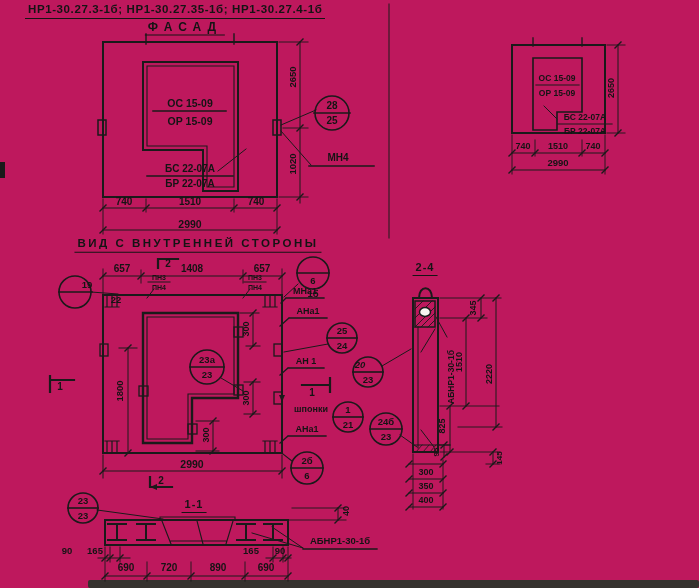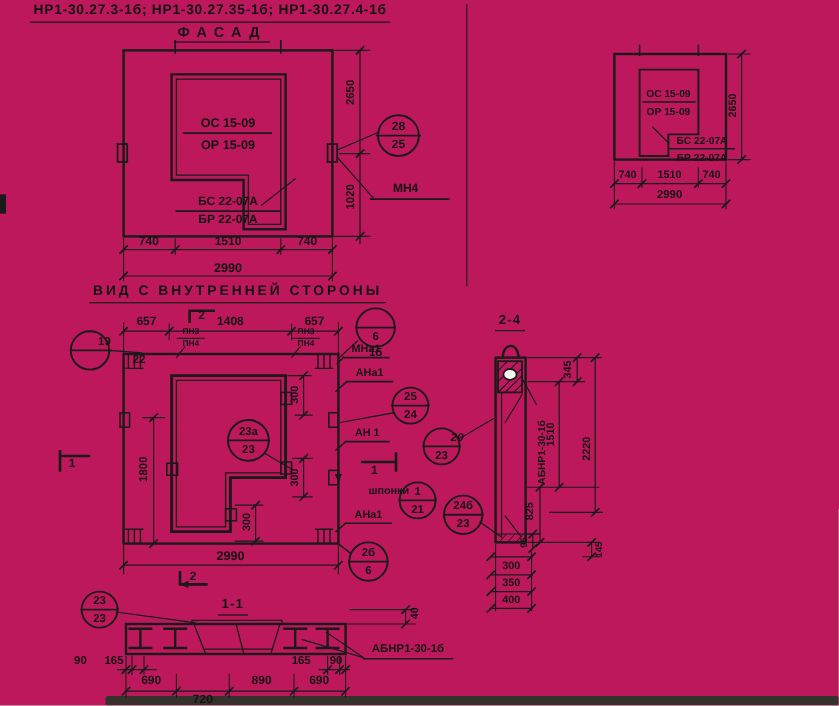--- a/index.html
+++ b/index.html
@@ -189,24 +189,24 @@
   <span class="t" style="left:255px;top:287px;font-size:7px;">ПН4</span>
   <span class="t" style="left:75px;top:285px;font-size:9.5px;margin-left:12px;">19</span>
   <span class="t" style="left:75px;top:300px;font-size:9.5px;margin-left:41px;">22</span>
   <span class="t" style="left:313px;top:266px;font-size:9.5px;margin-top:28px;">1б</span>
   <span class="t" style="left:313px;top:281px;font-size:9.5px;">6</span>
   <span class="t" style="left:305px;top:291px;font-size:9px;text-align:right;">МНа1</span>
   <span class="t" style="left:308px;top:311px;font-size:9px;">АНа1</span>
   <span class="t" style="left:342px;top:331px;font-size:9.5px;">25</span>
   <span class="t" style="left:342px;top:346px;font-size:9.5px;">24</span>
   <span class="t" style="left:306px;top:361px;font-size:9px;">АН 1</span>
-  <span class="t" style="left:381px;top:365px;font-size:9.5px;font-style:italic;">20</span>
+  <span class="t" style="left:360px;top:365px;font-size:9.5px;font-style:italic;">20</span>
   <span class="t" style="left:368px;top:380px;font-size:9.5px;">23</span>
   <span class="t" style="left:312px;top:393px;font-size:10px;">1</span>
-  <span class="t" style="left:311px;top:409px;font-size:9px;margin-left:13px;">шпонки</span>
+  <span class="t" style="left:311px;top:409px;font-size:9px;">шпонки</span>
   <span class="t" style="left:348px;top:410px;font-size:9.5px;">1</span>
   <span class="t" style="left:348px;top:425px;font-size:9.5px;">21</span>
   <span class="t" style="left:307px;top:429px;font-size:9px;">АНа1</span>
   <span class="t" style="left:386px;top:422px;font-size:9.5px;">24б</span>
   <span class="t" style="left:386px;top:437px;font-size:9.5px;">23</span>
   <span class="t" style="left:307px;top:461px;font-size:9.5px;">2б</span>
   <span class="t" style="left:307px;top:476px;font-size:9.5px;">6</span>
   <span class="t rot" style="left:120px;top:391px;font-size:9.5px;">1800</span>
   <span class="t rot" style="left:246px;top:329px;font-size:9px;">300</span>
   <span class="t rot" style="left:246px;top:398px;font-size:9px;">300</span>
@@ -232,17 +232,17 @@
   <span class="t" style="left:83px;top:501px;font-size:9.5px;">23</span>
   <span class="t" style="left:83px;top:516px;font-size:9.5px;">23</span>
   <span class="t ul" style="left:194px;top:506px;font-size:11px;letter-spacing:1px;text-align:center;">1-1</span>
   <span class="t rot" style="left:346px;top:511px;font-size:9px;">40</span>
   <span class="t" style="left:340px;top:541px;font-size:9.5px;">АБНР1-30-1б</span>
   <span class="t" style="left:67px;top:551px;font-size:9.5px;">90</span>
   <span class="t" style="left:95px;top:551px;font-size:9.5px;">165</span>
   <span class="t" style="left:251px;top:551px;font-size:9.5px;">165</span>
   <span class="t" style="left:280px;top:551px;font-size:9.5px;">90</span>
   <span class="t" style="left:126px;top:568px;font-size:10px;">690</span>
-  <span class="t" style="left:169px;top:568px;font-size:10px;margin-top:16px;">720</span>
+  <span class="t" style="left:169px;top:568px;font-size:10px;">720</span>
   <span class="t" style="left:218px;top:568px;font-size:10px;">890</span>
   <span class="t" style="left:266px;top:568px;font-size:10px;">690</span>
 
 </div>
 
 </body></html>

